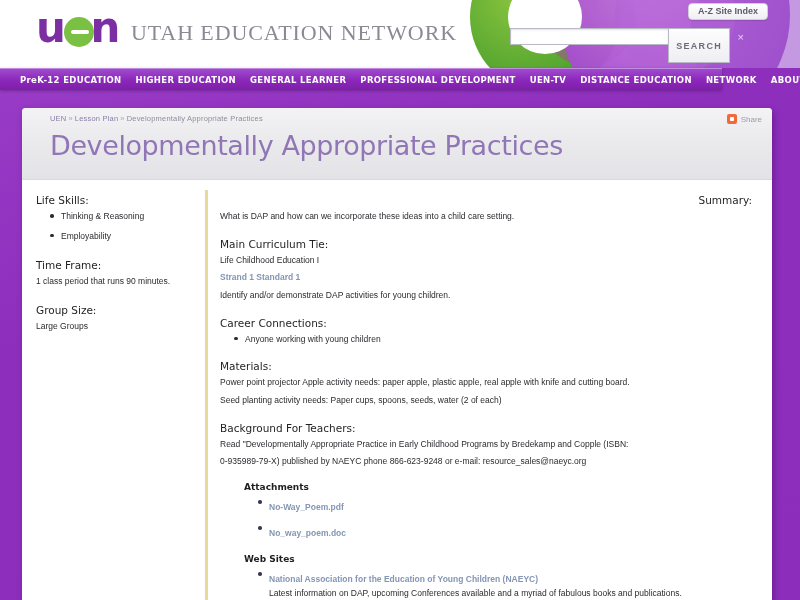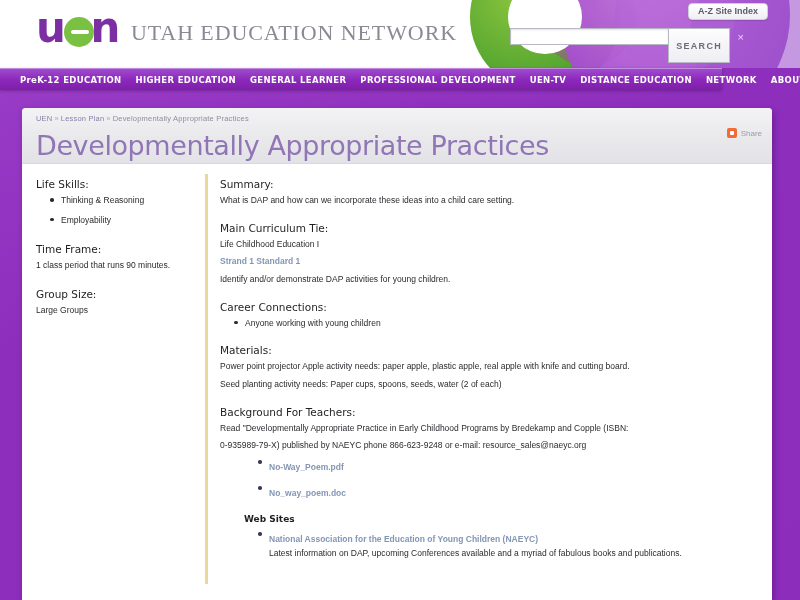--- a/index.html
+++ b/index.html
@@ -167,40 +167,40 @@
     left: 22px; top: 108px;
     width: 750px; min-height: 492px;
     background: #ffffff;
     box-shadow: 2px 3px 7px rgba(40,0,60,.35);
     border-radius: 4px 4px 0 0;
   }
   .card-head {
     background: linear-gradient(#f3f3f5 0%, #e9e9ec 55%, #e3e3e7 100%);
     border-radius: 4px 4px 0 0;
     border-bottom: 1px solid #d8d8de;
-    padding: 6px 14px 10px 14px;
-    position: relative;
-    height: 56px;
+    padding: 6px 14px 10px 28px;
+    position: relative;
+    height: 72px;
   }
   .breadcrumb {
     font-size: 7.5px; color: #8e8e9c;
     letter-spacing: .2px;
   }
   .breadcrumb a { color: #8b7fa8; text-decoration: none; }
   .breadcrumb .sep { color: #a9a9b6; margin: 0 2px; }
   .page-title {
     margin-top: 7px;
     font-size: 27px;
     font-weight: 400;
     color: #9076b5;
     font-family: "DejaVu Sans", sans-serif;
     letter-spacing: -.4px;
   }
   .share {
-    position: absolute; right: 10px; top: 20px;
+    position: absolute; right: 10px; top: 6px;
     display: flex; align-items: center; gap: 4px;
     cursor: pointer;
   }
   .share-icon {
     width: 10px; height: 10px; border-radius: 2px;
     background: #f06a3a;
     display: inline-block;
     position: relative;
   }
   .share-icon:after {
@@ -263,21 +263,21 @@
   }
   ul.bul > li:before {
     content: "";
     position: absolute;
     left: 0; top: 4px;
     width: 3.5px; height: 3.5px;
     border-radius: 50%;
     background: #2b2b30;
   }
   .col-right h3.sec { margin-top: 15px; }
-  .col-right h3.sec.first { margin-top: 0; }
+  .col-right h3.sec.first { margin-top: 0; text-align: right; }
   a.link {
     color: #8496b5;
     text-decoration: none;
     font-size: 8.5px;
     font-weight: bold;
   }
   .sub-head {
     font-size: 9px; font-weight: bold;
     color: #1f1f22; margin: 14px 0 3px 0;
     padding-left: 24px;
@@ -397,20 +397,21 @@
       </ul>
 
       <h3 class="sec">Materials:</h3>
       <p class="body">Power point projector Apple activity needs: paper apple, plastic apple, real apple with knife and cutting board.</p>
       <p class="body">Seed planting activity needs: Paper cups, spoons, seeds, water (2 of each)</p>
 
       <h3 class="sec">Background For Teachers:</h3>
       <p class="body">Read "Developmentally Appropriate Practice in Early Childhood Programs by Bredekamp and Copple (ISBN:</p>
       <p class="body">0-935989-79-X) published by NAEYC phone 866-623-9248 or e-mail: resource_sales@naeyc.org</p>
 
+      <div class="sub-head">Attachments</div>
       <ul class="sublist">
         <li>
           <a class="link" href="#">No-Way_Poem.pdf</a>
         </li>
         <li>
           <a class="link" href="#">No_way_poem.doc</a>
         </li>
       </ul>
 
       <div class="sub-head">Web Sites</div>

